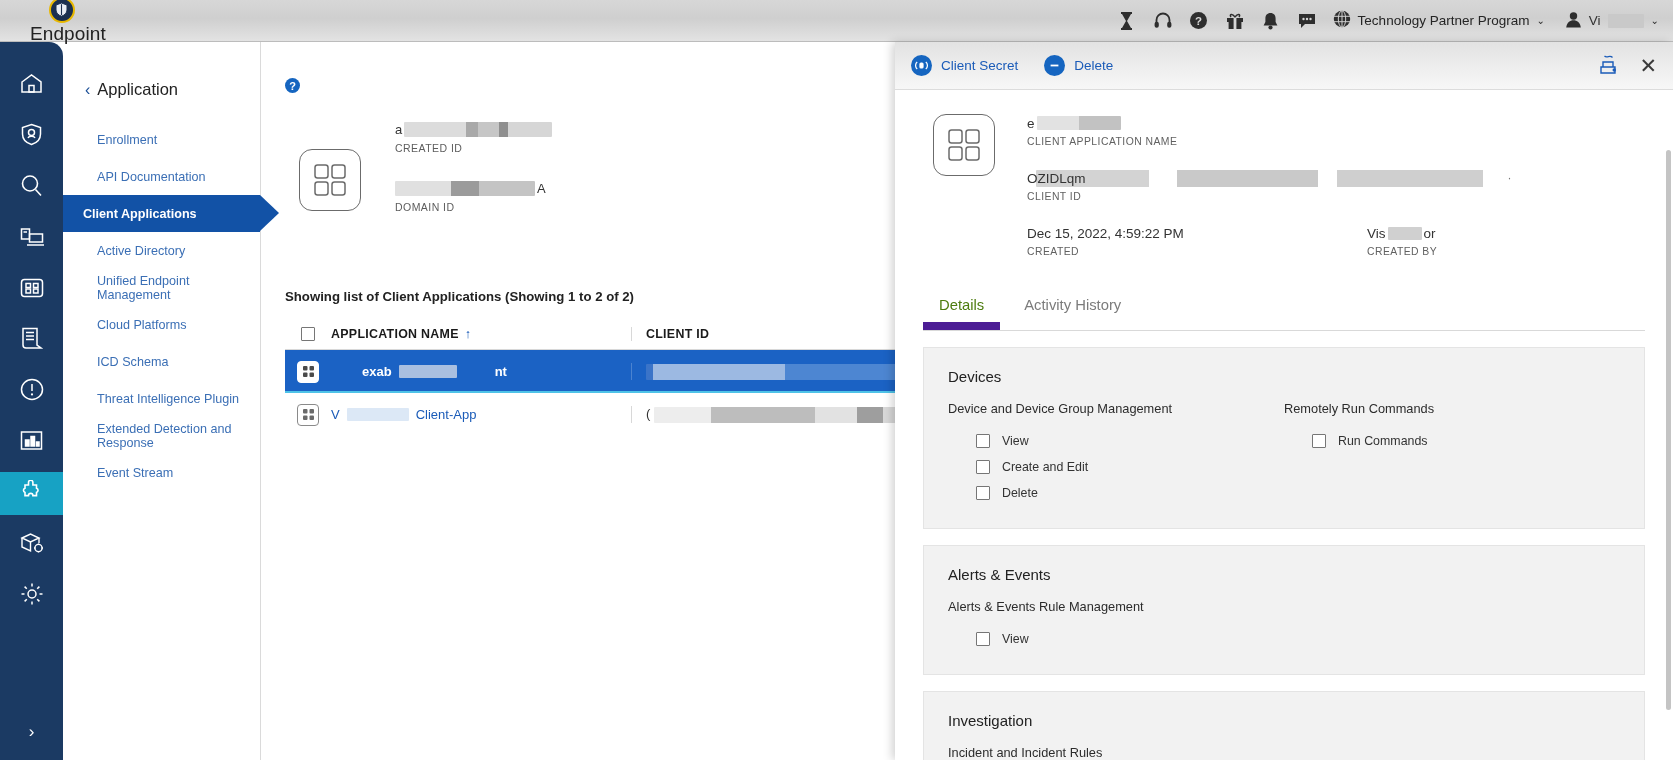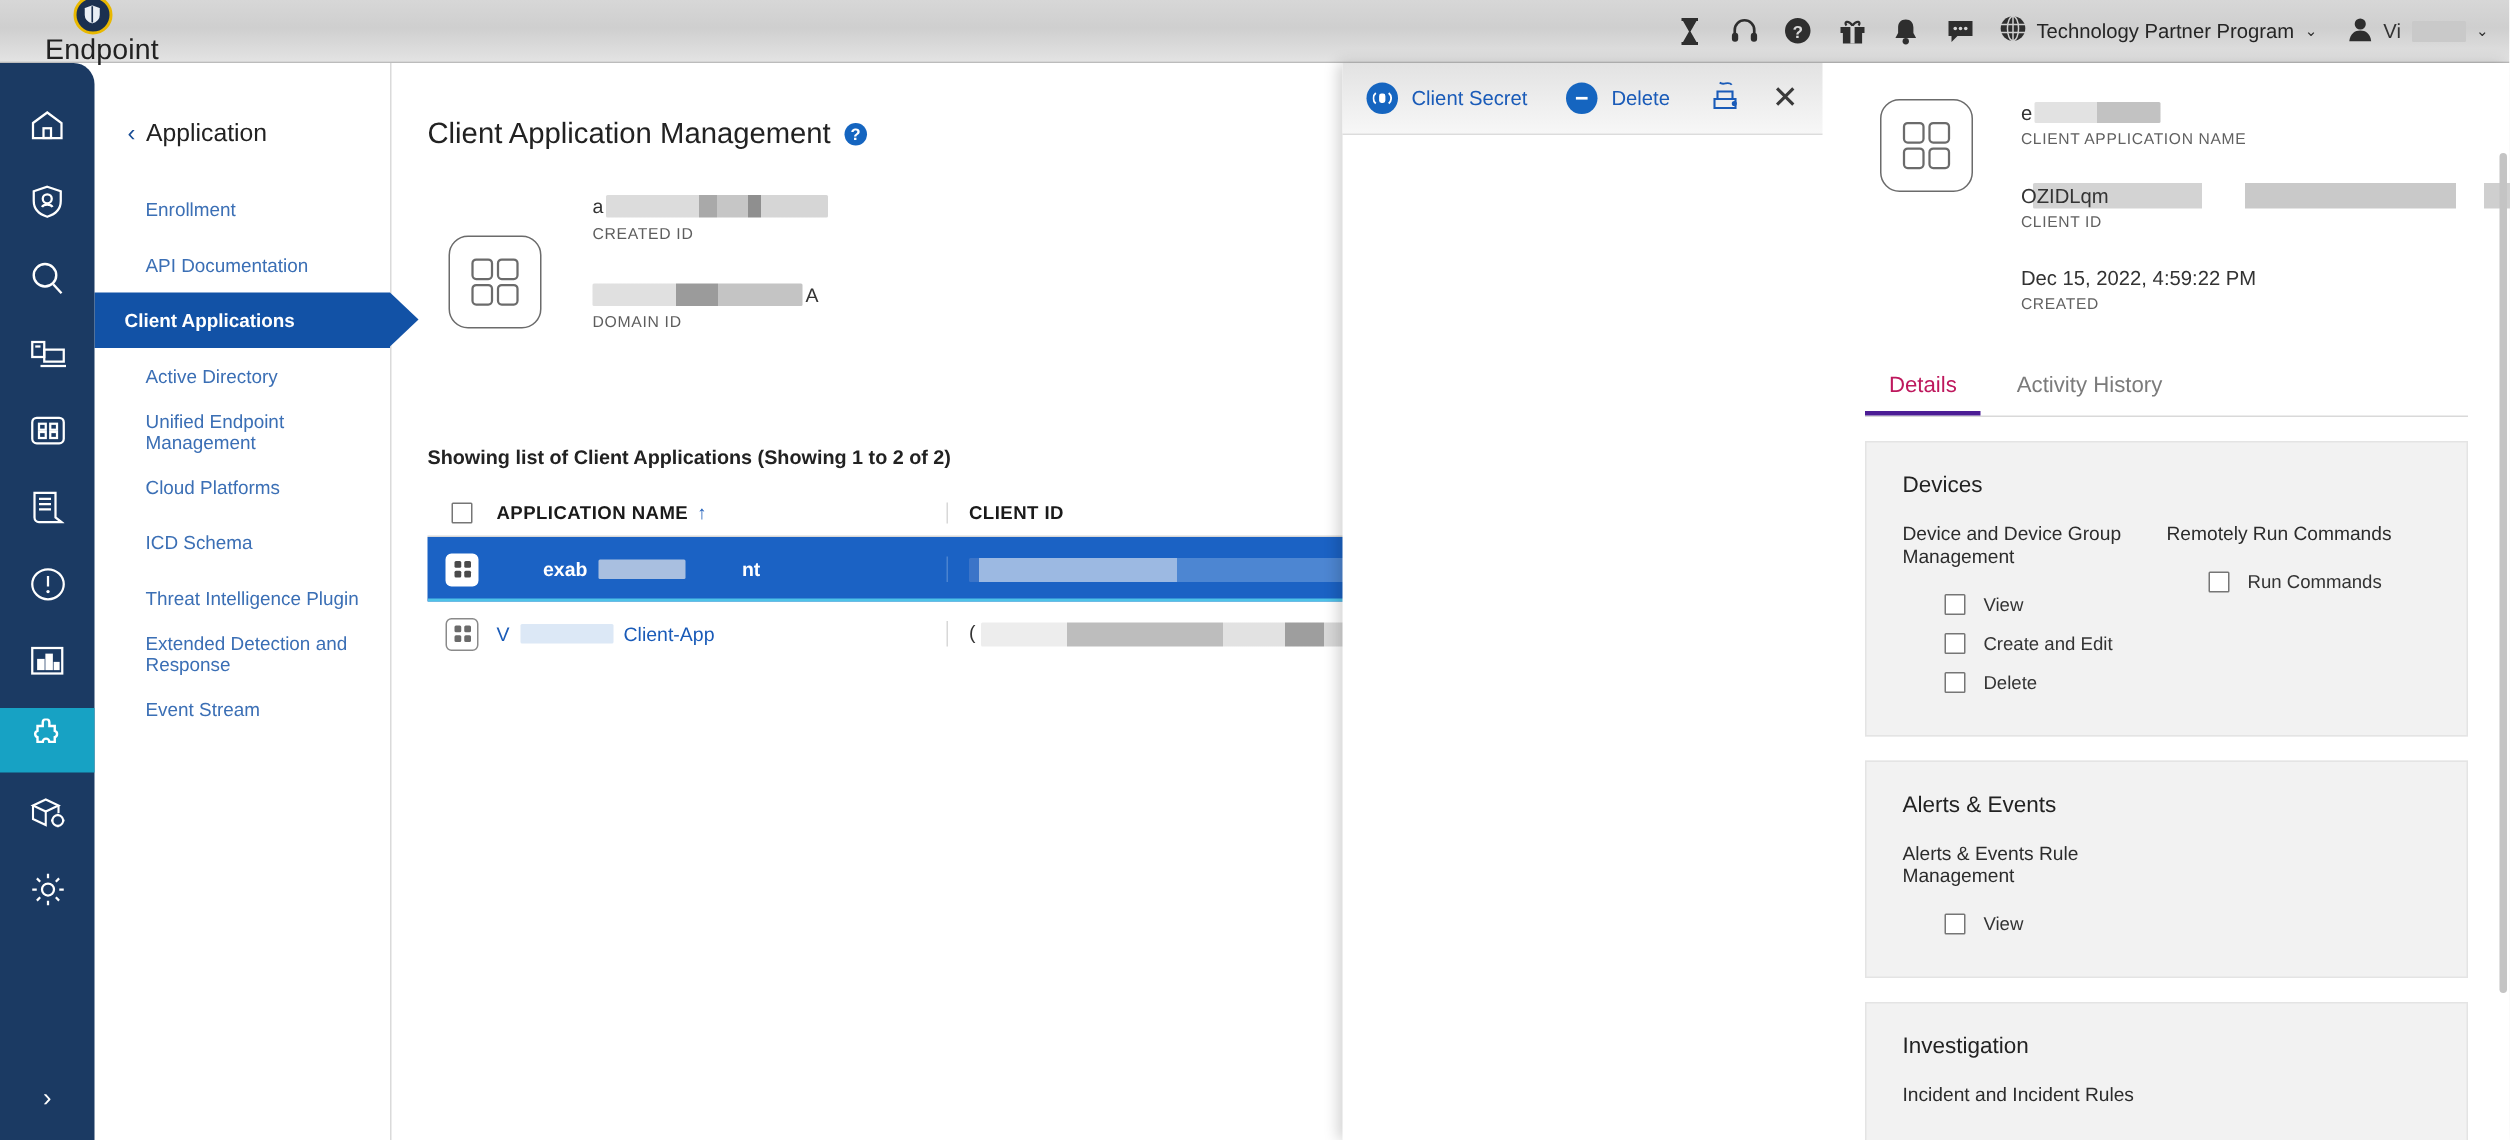--- a/index.html
+++ b/index.html
@@ -138,21 +138,21 @@
     display: flex; align-items: center; justify-content: center; background:#fff;
   }
   .trow.selected .rowicon { border-color:#fff; background:#fff; }
   .rowname { color: #1a5bb8; }
   .trow.selected .rowname { color: #fff; font-weight: bold; margin-left: 31px; }
 
   
   .panel {
     position: absolute; top: 42px; right: 0; width: 778px; height: 718px;
     background: #fff; box-shadow: -3px 0 9px rgba(0,0,0,.18);
-    z-index: 40; display: flex; flex-direction: row;
+    z-index: 40; display: flex; flex-direction: column;
   }
   .panel-toolbar {
     height: 48px; min-height:48px;
     background: linear-gradient(180deg,#e2e2e2 0%, #efefef 60%, #f7f7f7 100%);
     border-bottom: 1px solid #dcdcdc;
     display: flex; align-items: center; padding: 0 16px;
   }
   .tb-action { display: flex; align-items: center; gap: 9px; margin-right: 26px;
     font-size: 13.5px; color: #1a5bb8; }
   .tb-circle {
@@ -169,21 +169,21 @@
   .pf-value { font-size: 13.5px; color: #333; display: flex; align-items: center; height: 18px; gap:2px;}
   .pf-label { font-size: 10.4px; color: #616161; letter-spacing: .45px; margin-top: 4px; }
 
   .tabs {
     display: flex; gap: 8px; margin: 8px 28px 0 28px;
     border-bottom: 1px solid #d9d9d9;
   }
   .tab {
     padding: 10px 16px 9px 16px; font-size: 14.8px; color: #7b7b7b;
   }
-  .tab.active { color: #be185d; border-bottom: 3px solid #4c1d95; }
+  .tab.active { color: #4d7c0f; border-bottom: 8px solid #4c1d95; }
 
   .card {
     background: #f2f2f2; border: 1px solid #e4e4e4;
     margin: 16px 28px 0 28px; padding: 20px 24px 22px 24px;
   }
   .card-title { font-size: 15px; color: #222; margin-bottom: 16px; }
   .card-cols { display: flex; }
   .card-col { flex: 1; }
   .card-sub { font-size: 12.8px; color: #2c2c2c; margin-bottom: 12px; }
   .perm { display: flex; align-items: center; gap: 12px; height: 26px; padding-left: 28px; }
@@ -421,21 +421,20 @@
           <span>Extended Detection and Response</span>
         </div>
       <div class="nav-item">
           <span>Event Stream</span>
         </div>
     </div>
   </div>
 
   <div class="main">
     <div class="page-title">
-      <span>Client Application Management</span>
       <span class="help-dot">?</span>
     </div>
 
     <div class="summary">
       <div class="grid-icon-lg">
         <svg width="34" height="34" viewBox="0 0 34 34" fill="none" stroke="#6b6b6b" stroke-width="1.5">
             <rect x="2" y="2" width="13" height="13" rx="2.5"></rect>
             <rect x="19" y="2" width="13" height="13" rx="2.5"></rect>
             <rect x="2" y="19" width="13" height="13" rx="2.5"></rect>
             <rect x="19" y="19" width="13" height="13" rx="2.5"></rect>

